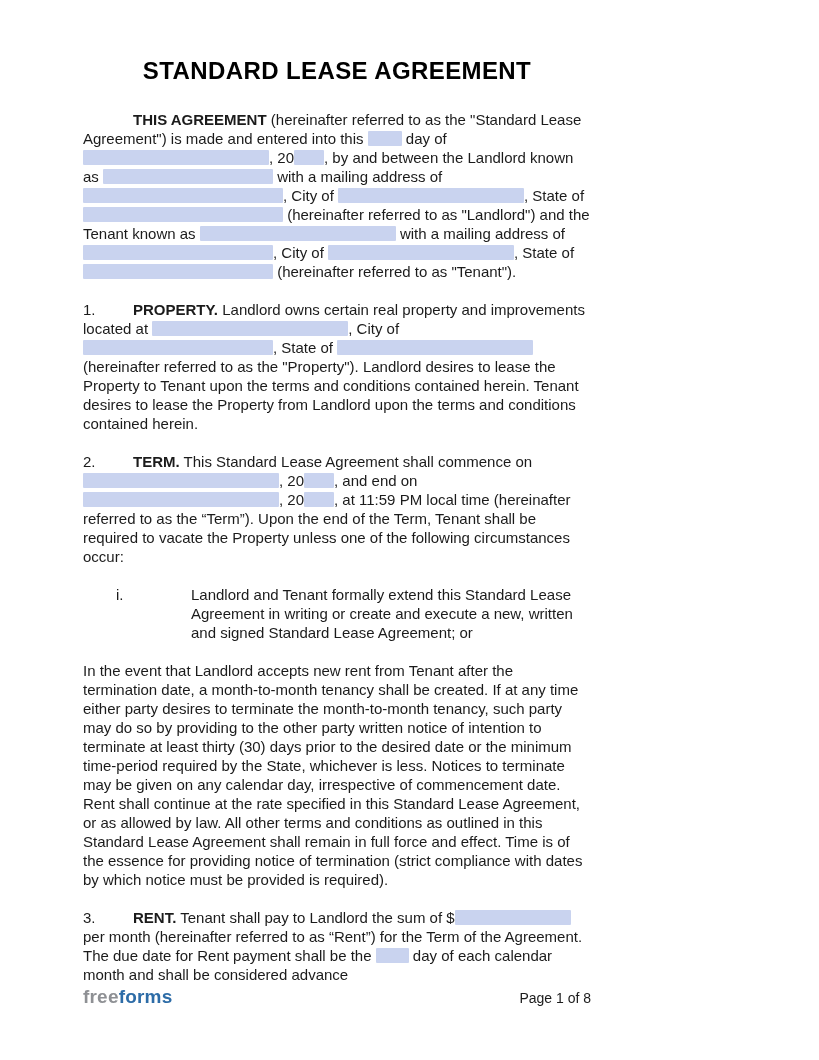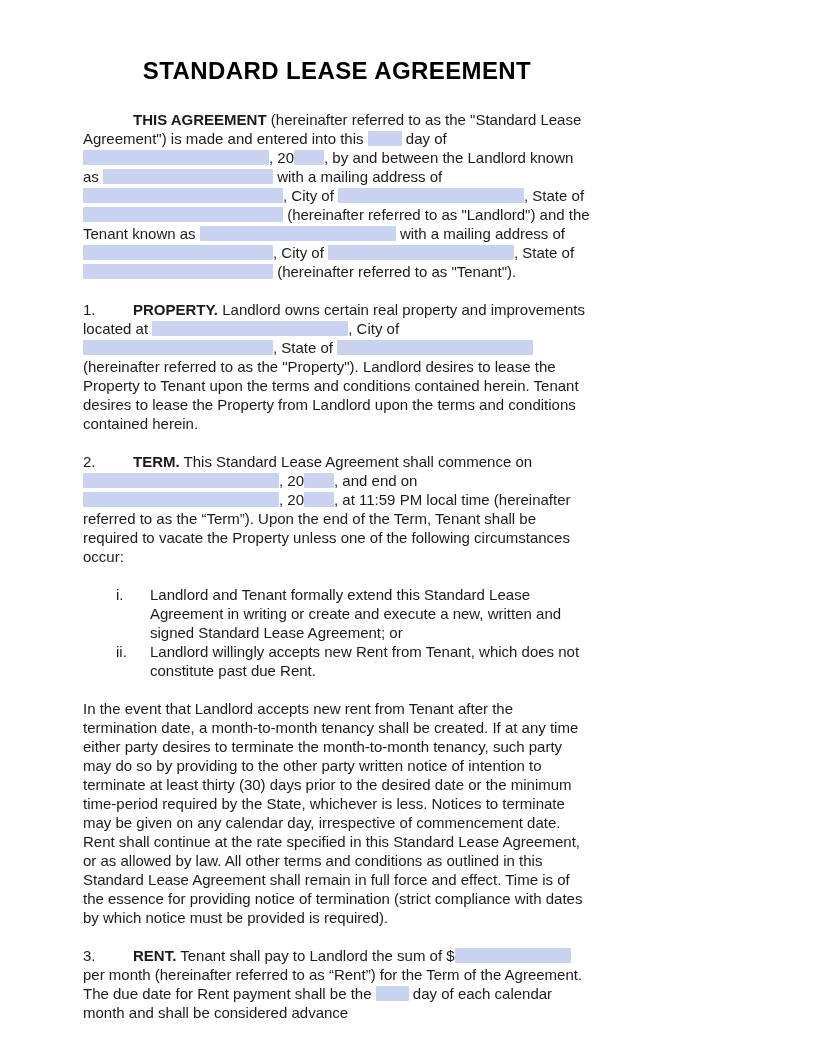--- a/index.html
+++ b/index.html
@@ -17,21 +17,21 @@
   .para { margin-bottom:19px;margin-top:7px; }
   .intro { text-indent:50px; }
   .secnum { display:inline-block; width:50px; text-indent:0; }
   .blank {
     display:inline-block; height:15px; background:#c9d3ef;
     vertical-align:-2px; border-radius:1px;
   }
   .sublist { margin:0 0 19px 33px; }
   .subitem { display:flex; }
   .marker { flex:0 0 34px; }
-  .subtext { flex:1; }
+  .subtext { flex:1;margin-left:41px; }
   .footer {
     position:absolute; left:83px; right:84px; bottom:52px;
     display:flex; justify-content:space-between; align-items:baseline;
   }
   .brand { font-size:19px; font-weight:bold; letter-spacing:0.2px; }
   .brand-free { color:#8e9094; }
   .brand-forms { color:#2d6ca7; }
   .pagenum { font-size:14px; color:#1b1b1b; }
 
   
@@ -69,25 +69,25 @@
 
     <p class="para" data-name="section-property"><span class="secnum" data-name="section-number">1.</span><b data-name="section-heading-property">PROPERTY.</b><span data-name="text-run"> Landlord owns certain real property and improvements located at </span><span class="blank" data-name="field-property-address"></span><span data-name="text-run">, City of </span><span class="blank" data-name="field-property-city"></span><span data-name="text-run">, State of </span><span class="blank" data-name="field-property-state"></span><span data-name="text-run"> (hereinafter referred to as the "Property"). Landlord desires to lease the Property to Tenant upon the terms and conditions contained herein. Tenant desires to lease the Property from Landlord upon the terms and conditions contained herein.</span></p>
 
     <p class="para" data-name="section-term"><span class="secnum" data-name="section-number">2.</span><b data-name="section-heading-term">TERM.</b><span data-name="text-run"> This Standard Lease Agreement shall commence on </span><span class="blank" data-name="field-term-start-date"></span><span data-name="text-run">, 20</span><span class="blank" data-name="field-term-start-year"></span><span data-name="text-run">, and end on </span><span class="blank" data-name="field-term-end-date"></span><span data-name="text-run">, 20</span><span class="blank" data-name="field-term-end-year"></span><span data-name="text-run">, at 11:59 PM local time (hereinafter referred to as the “Term”). Upon the end of the Term, Tenant shall be required to vacate the Property unless one of the following circumstances occur:</span></p>
 
     <div class="sublist" data-name="term-conditions-list">
       <div class="subitem" data-name="list-item">
         <span class="marker" data-name="list-marker">i.</span>
         <span class="subtext" data-name="list-item-text">Landlord and Tenant formally extend this Standard Lease Agreement in writing or create and execute a new, written and signed Standard Lease Agreement; or</span>
       </div>
-      <div class="subitem" data-name="list-item">
-        <span class="marker" data-name="list-marker">ii.</span>
-        <span class="subtext" data-name="list-item-text">Landlord willingly accepts new Rent from Tenant, which does not constitute past due Rent.</span>
-      </div>
     </div>
 
     <p class="para" data-name="holdover-paragraph">In the event that Landlord accepts new rent from Tenant after the termination date, a month-to-month tenancy shall be created. If at any time either party desires to terminate the month-to-month tenancy, such party may do so by providing to the other party written notice of intention to terminate at least thirty (30) days prior to the desired date or the minimum time-period required by the State, whichever is less. Notices to terminate may be given on any calendar day, irrespective of commencement date. Rent shall continue at the rate specified in this Standard Lease Agreement, or as allowed by law. All other terms and conditions as outlined in this Standard Lease Agreement shall remain in full force and effect. Time is of the essence for providing notice of termination (strict compliance with dates by which notice must be provided is required).</p>
 
     <p class="para" data-name="section-rent"><span class="secnum" data-name="section-number">3.</span><b data-name="section-heading-rent">RENT.</b><span data-name="text-run"> Tenant shall pay to Landlord the sum of $</span><span class="blank" data-name="field-rent-amount"></span><span data-name="text-run"> per month (hereinafter referred to as “Rent”) for the Term of the Agreement. The due date for Rent payment shall be the </span><span class="blank" data-name="field-rent-due-day"></span><span data-name="text-run"> day of each calendar month and shall be considered advance</span></p>
 
   </div>
 
+  <div class="footer" data-name="page-footer">
+    <div class="brand" data-name="freeforms-logo"><span class="brand-free" data-name="logo-free-text">free</span><span class="brand-forms" data-name="logo-forms-text">forms</span></div>
+    <div class="pagenum" data-name="page-indicator">Page 1 of 8</div>
+  </div>
 </div>
 
 </body></html>

